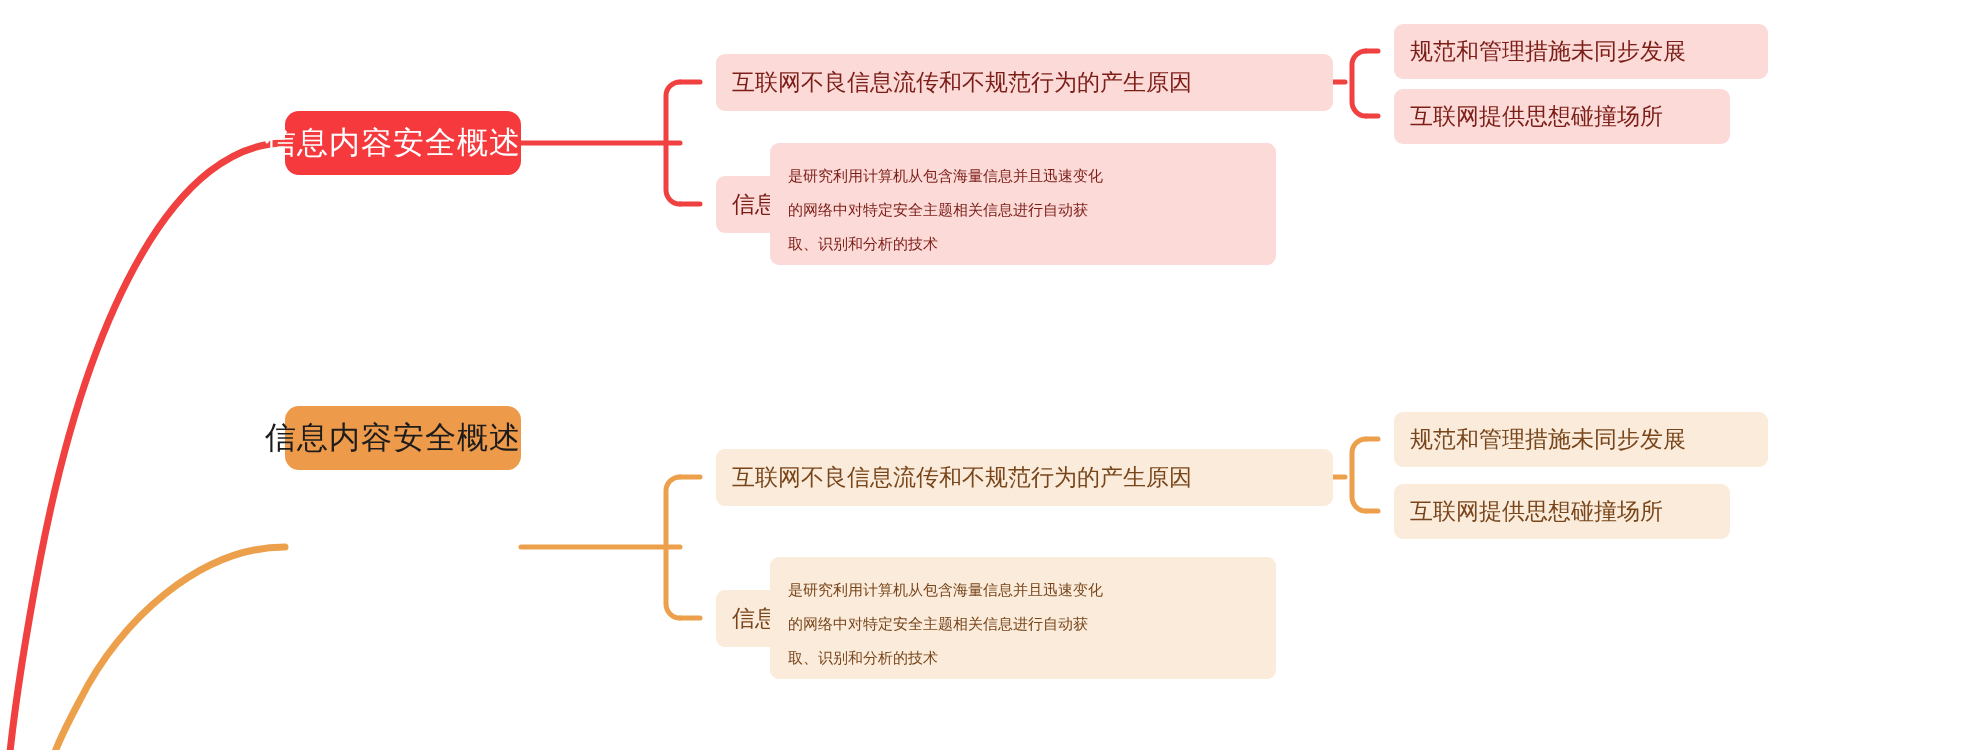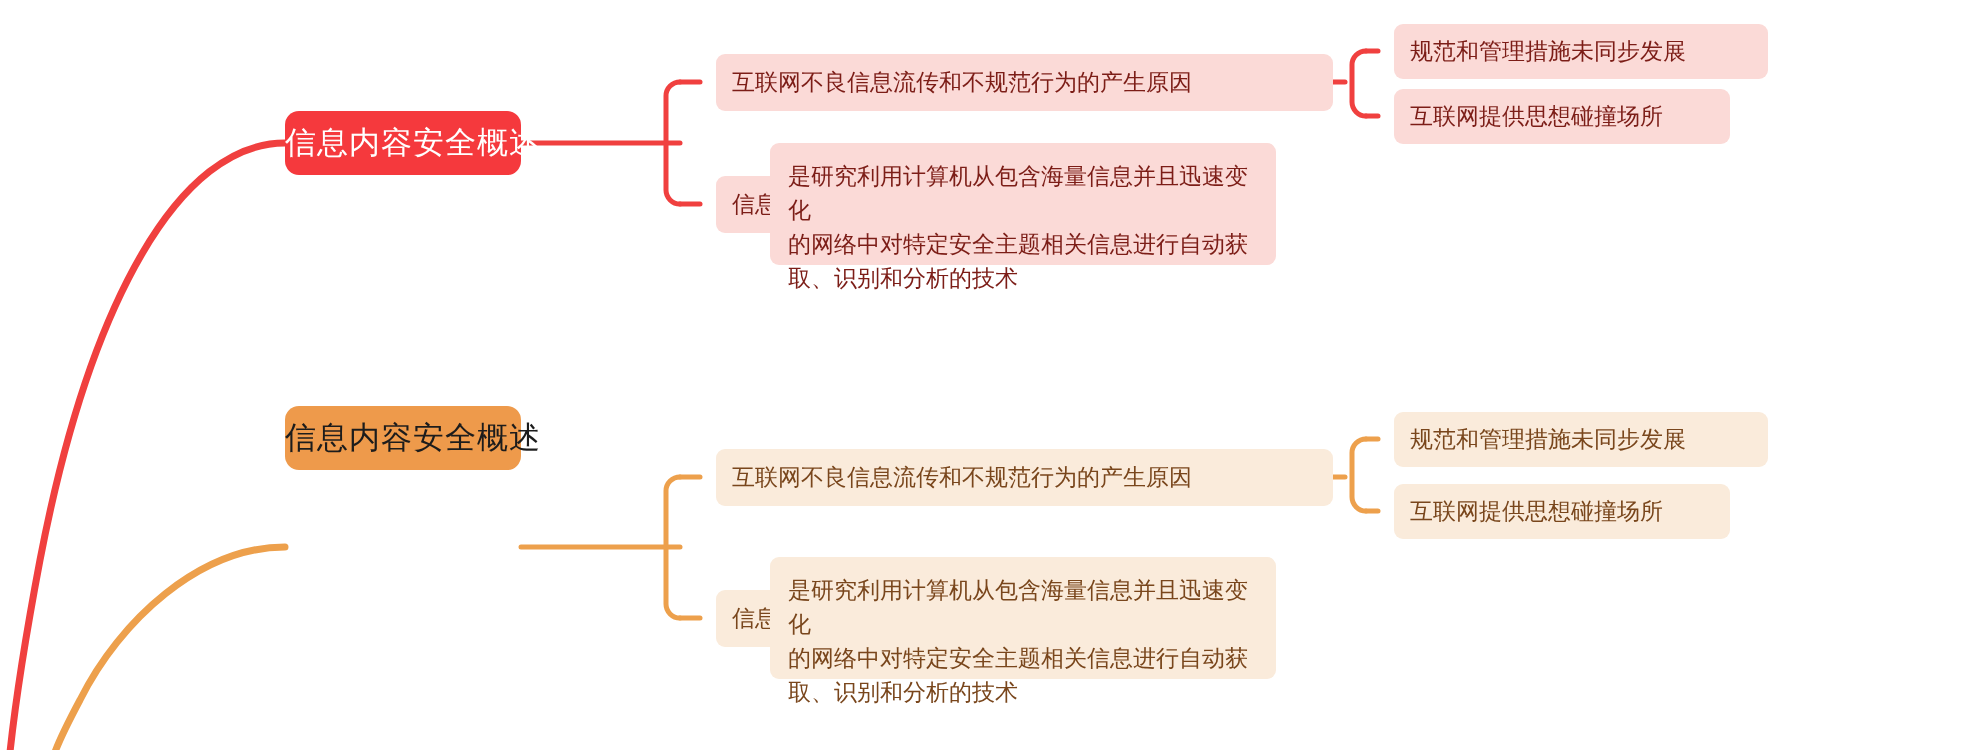--- a/index.html
+++ b/index.html
@@ -30,21 +30,21 @@
     position: absolute;
     box-sizing: border-box;
     display: flex;
     align-items: center;
     border-radius: 10px;
     white-space: pre;
   }
 
   
   .root {
-    justify-content: flex-start;
+    justify-content: flex-end;
     border-radius: 14px;
     font-size: 31px;
     letter-spacing: 1px;
   }
   .root.red   { background: #F5393D; color: #ffffff; }
   .root.orange{ background: #EE9A4B; color: #1c1c1c; }
 
   
   .leaf {
     font-size: 23px;
@@ -52,21 +52,21 @@
     border-radius: 9px;
     margin-left: 16px;
   }
   .leaf.red    { background: #FBDAD7; color: #7C1D17; }
   .leaf.orange { background: #FAEBDB; color: #79461C; }
 
   
   .para {
     display: block;
     padding: 16px 18px 18px 18px;
-    font-size: 23px;
+    font-size: 15px;
     line-height: 34px;
     border-radius: 9px;
     white-space: normal;
   }
   .para.red    { background: #FBDAD7; color: #7C1D17; }
   .para.orange { background: #FAEBDB; color: #79461C; }
   .para .ln { display: block; }
 </style>
 </head>
 <body>

